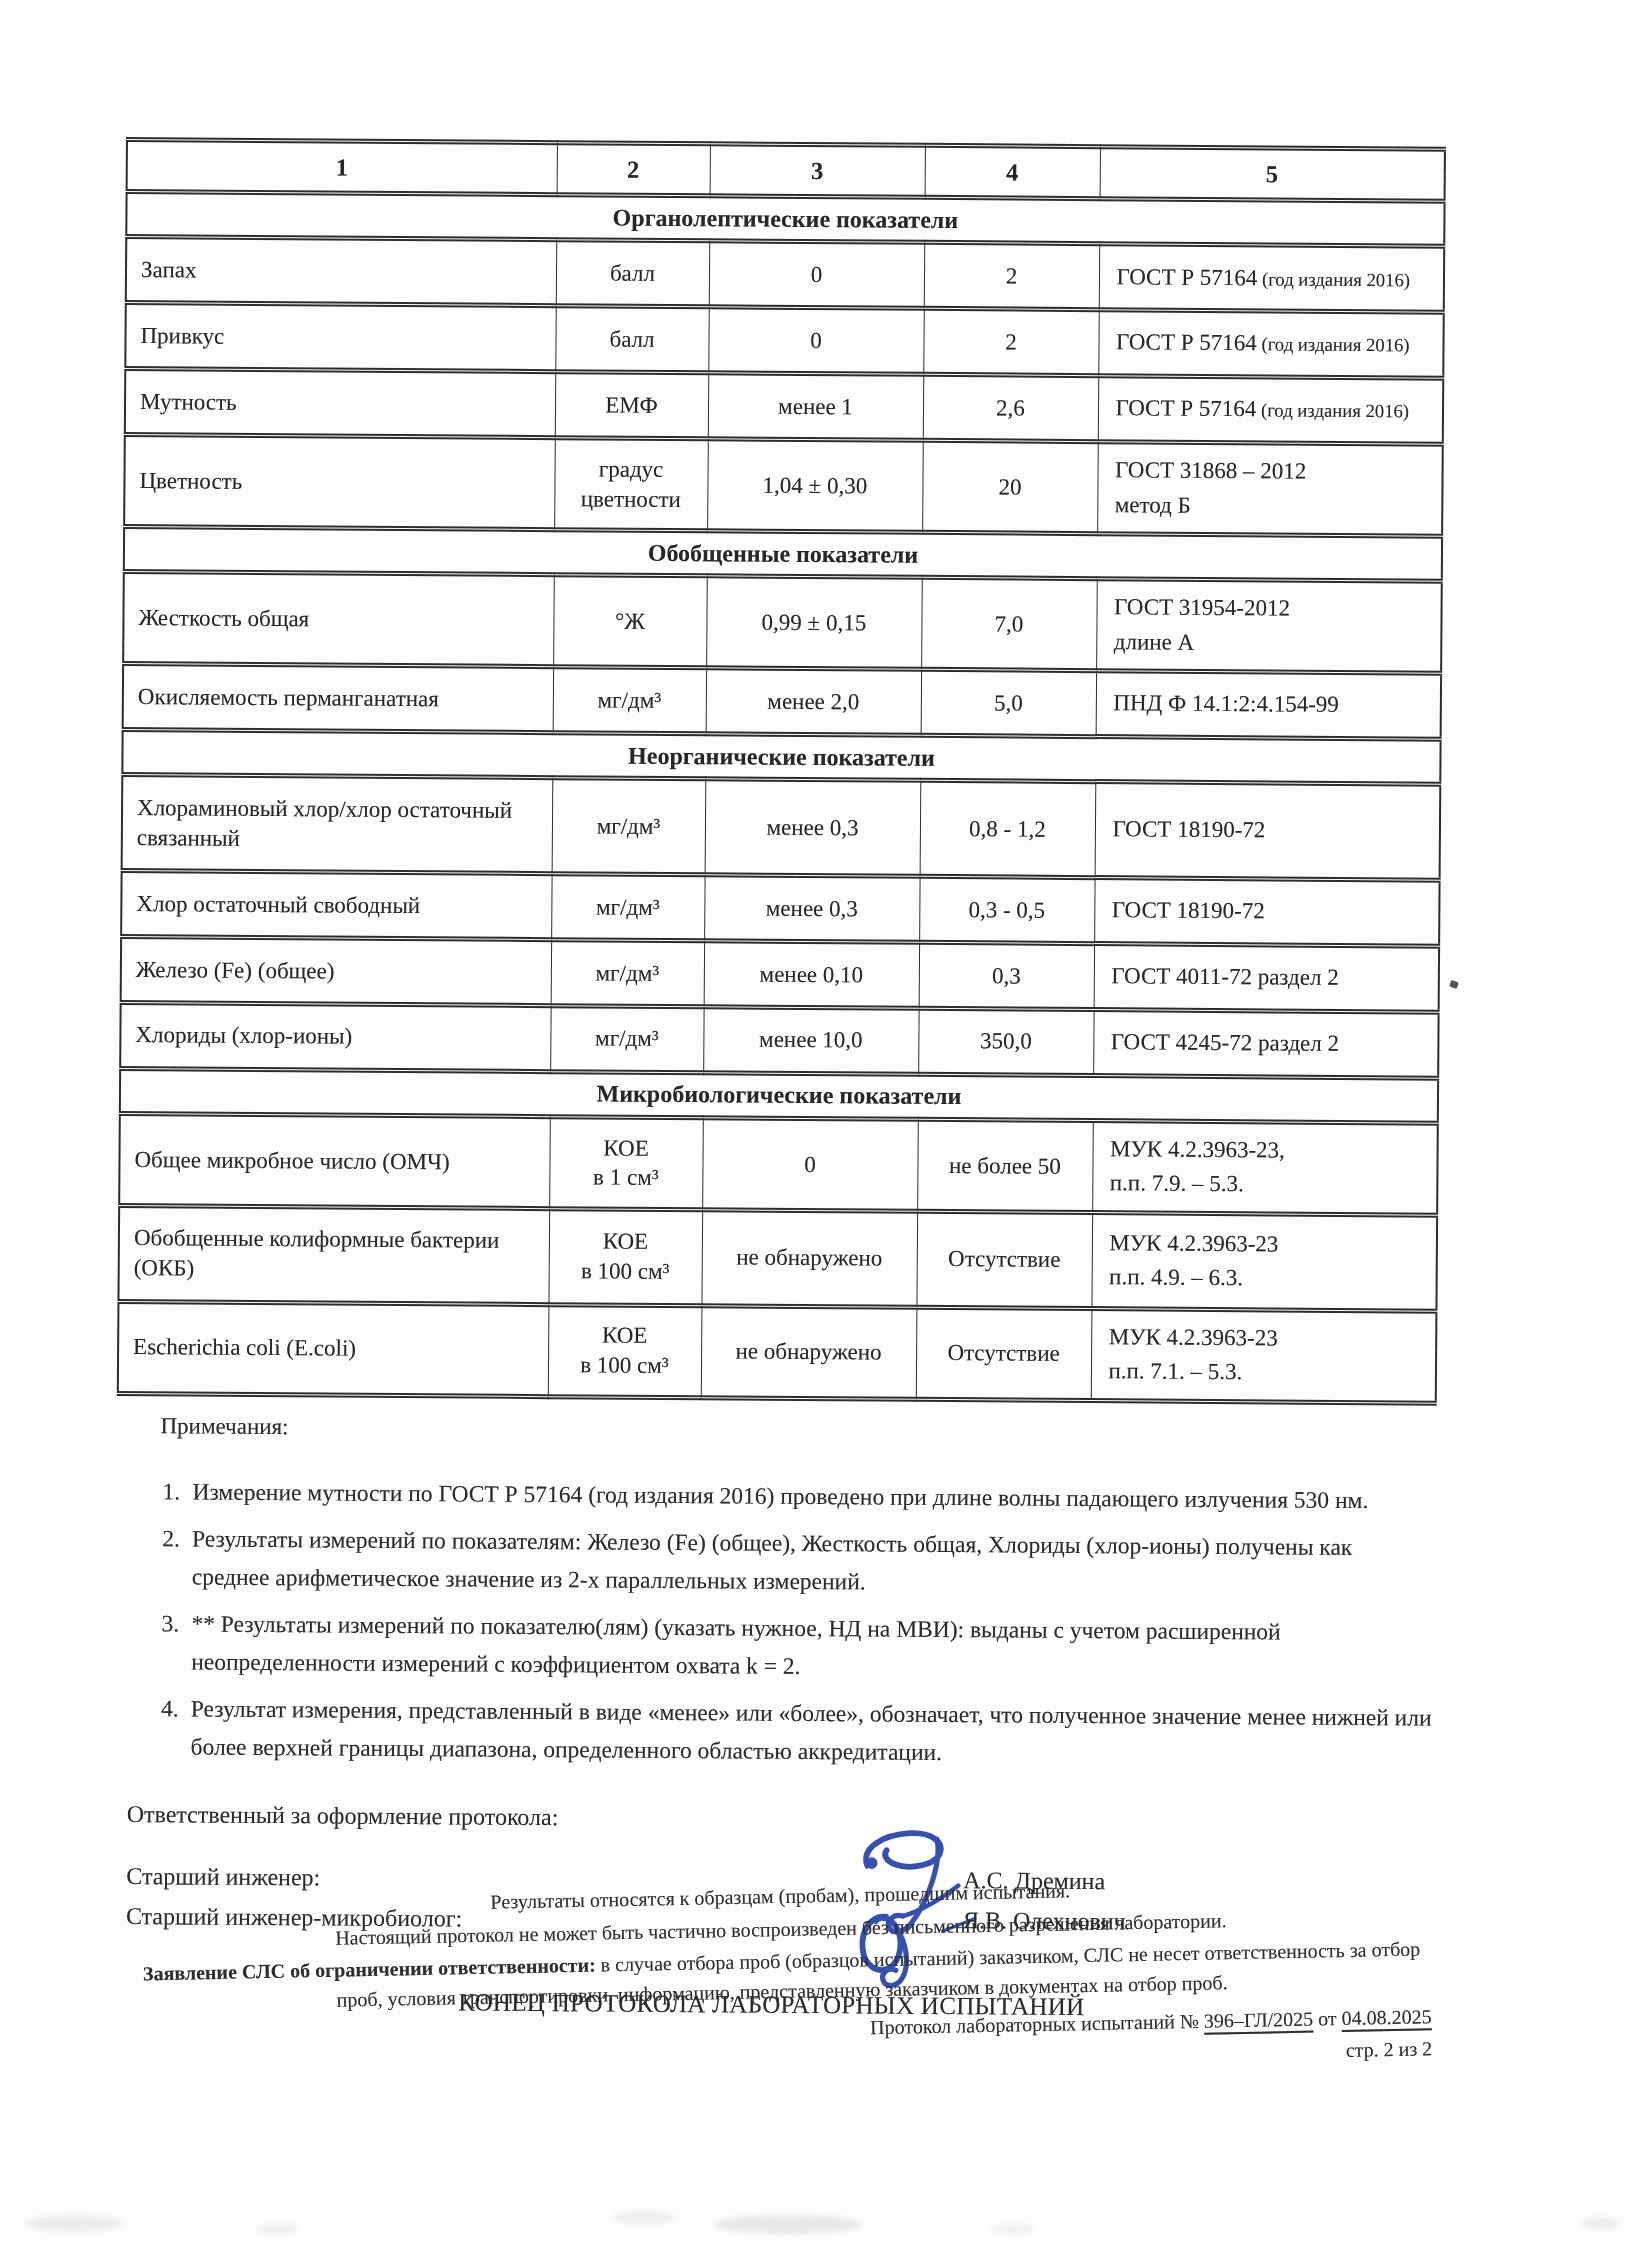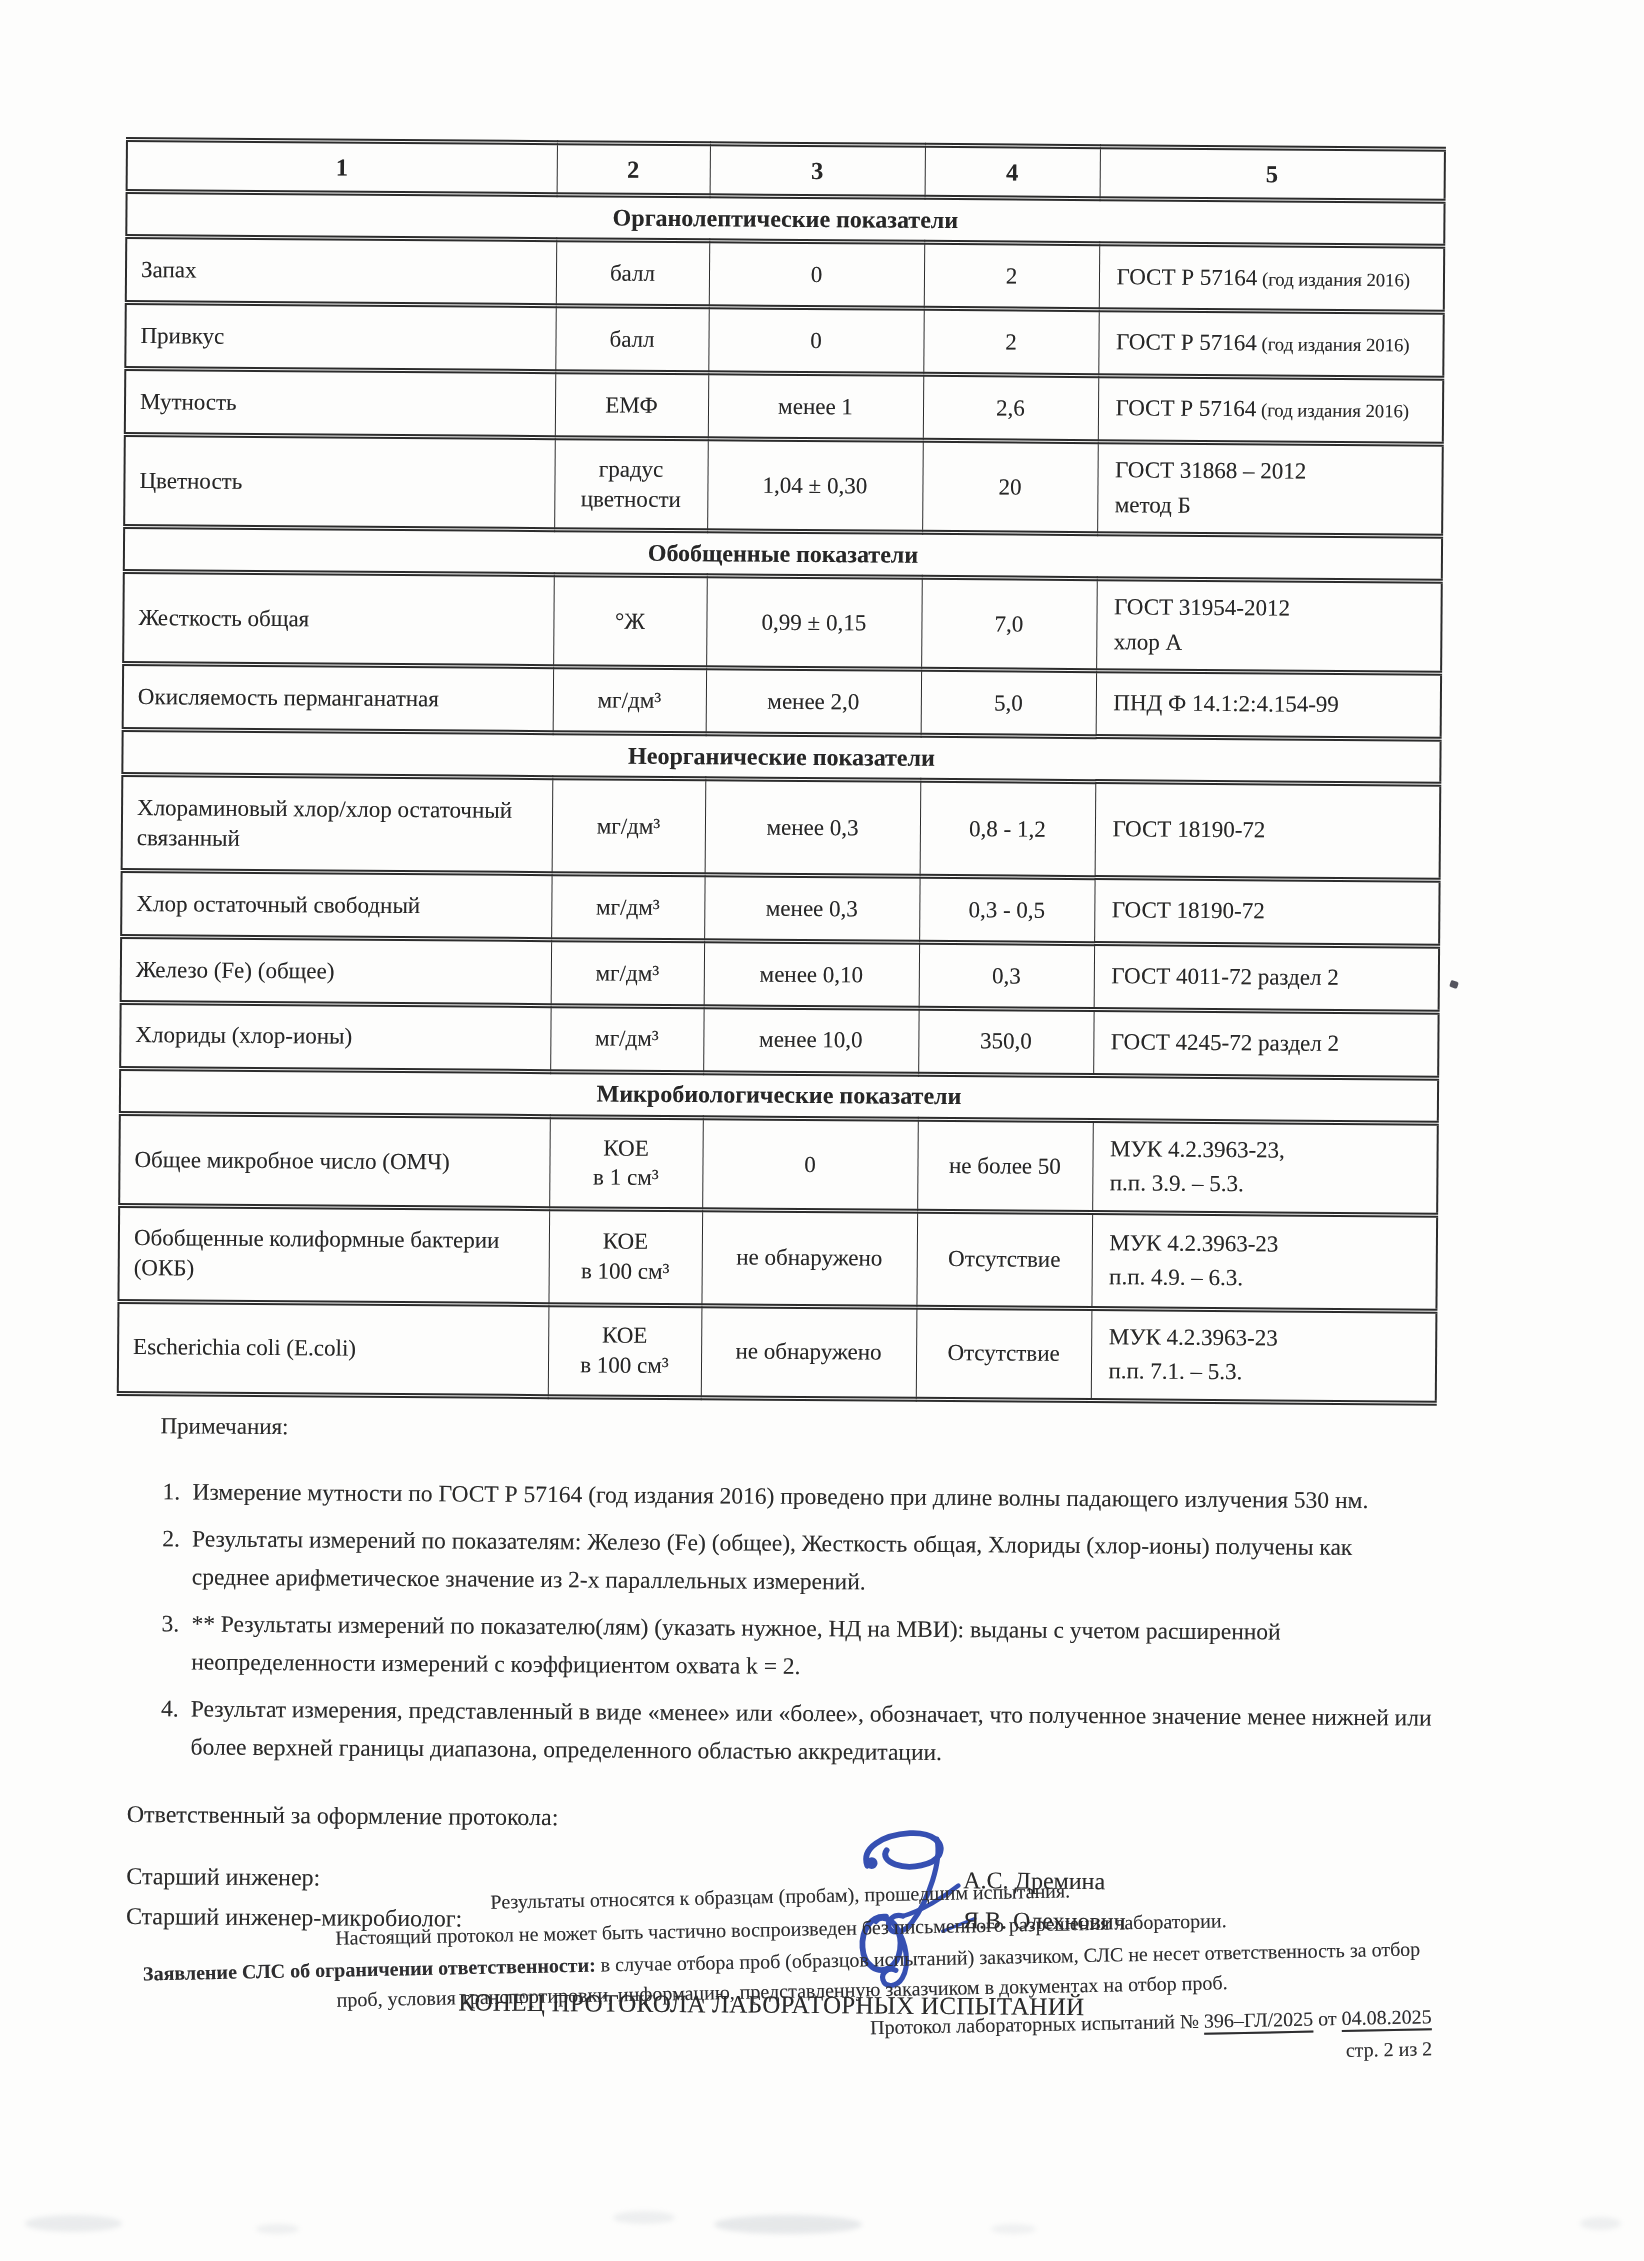--- a/index.html
+++ b/index.html
@@ -132,21 +132,21 @@
             <td class="c-method"><span>ГОСТ 31868 – 2012</span><br><span>метод Б</span></td>
           </tr>
           <tr class="section-row">
             <td colspan="5">Обобщенные показатели</td>
           </tr>
           <tr>
             <td class="c-param">Жесткость общая</td>
             <td class="c-center">°Ж</td>
             <td class="c-center">0,99 ± 0,15</td>
             <td class="c-center">7,0</td>
-            <td class="c-method"><span>ГОСТ 31954-2012</span><br><span>хлор А</span></td>
+            <td class="c-method"><span>ГОСТ 31954-2012</span><br><span>длине А</span></td>
           </tr>
           <tr>
             <td class="c-param">Окисляемость перманганатная</td>
             <td class="c-center">мг/дм³</td>
             <td class="c-center">менее 2,0</td>
             <td class="c-center">5,0</td>
             <td class="c-method"><span>ПНД Ф 14.1:2:4.154-99</span></td>
           </tr>
           <tr class="section-row">
             <td colspan="5">Неорганические показатели</td>
@@ -181,21 +181,21 @@
           </tr>
           <tr class="section-row">
             <td colspan="5">Микробиологические показатели</td>
           </tr>
           <tr>
             <td class="c-param">Общее микробное число (ОМЧ)</td>
             <td class="c-center">КОЕ
 в 1 см³</td>
             <td class="c-center">0</td>
             <td class="c-center">не более 50</td>
-            <td class="c-method"><span>МУК 4.2.3963-23,</span><br><span>п.п. 3.9. – 5.3.</span></td>
+            <td class="c-method"><span>МУК 4.2.3963-23,</span><br><span>п.п. 7.9. – 5.3.</span></td>
           </tr>
           <tr>
             <td class="c-param">Обобщенные колиформные бактерии (ОКБ)</td>
             <td class="c-center">КОЕ
 в 100 см³</td>
             <td class="c-center">не обнаружено</td>
             <td class="c-center">Отсутствие</td>
             <td class="c-method"><span>МУК 4.2.3963-23</span><br><span>п.п. 4.9. – 6.3.</span></td>
           </tr>
           <tr>

